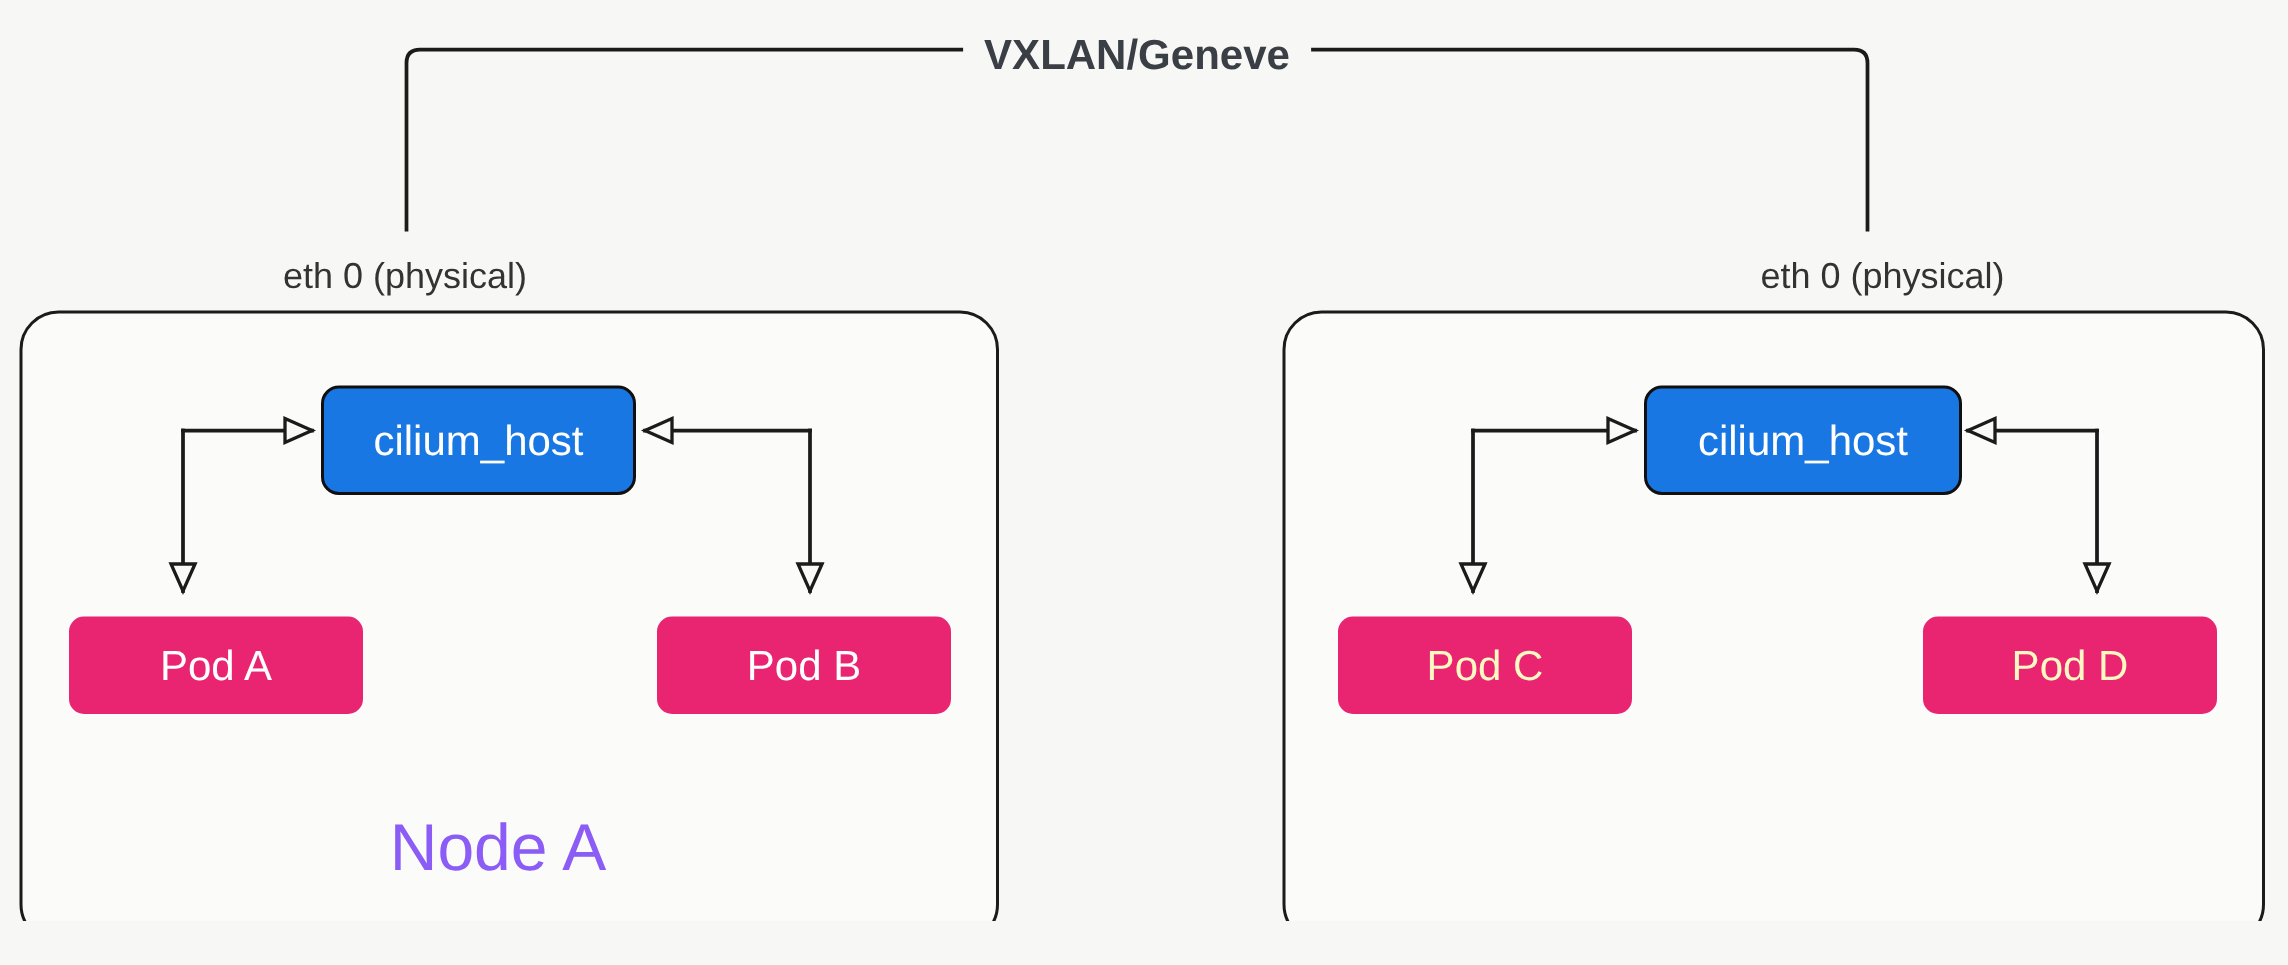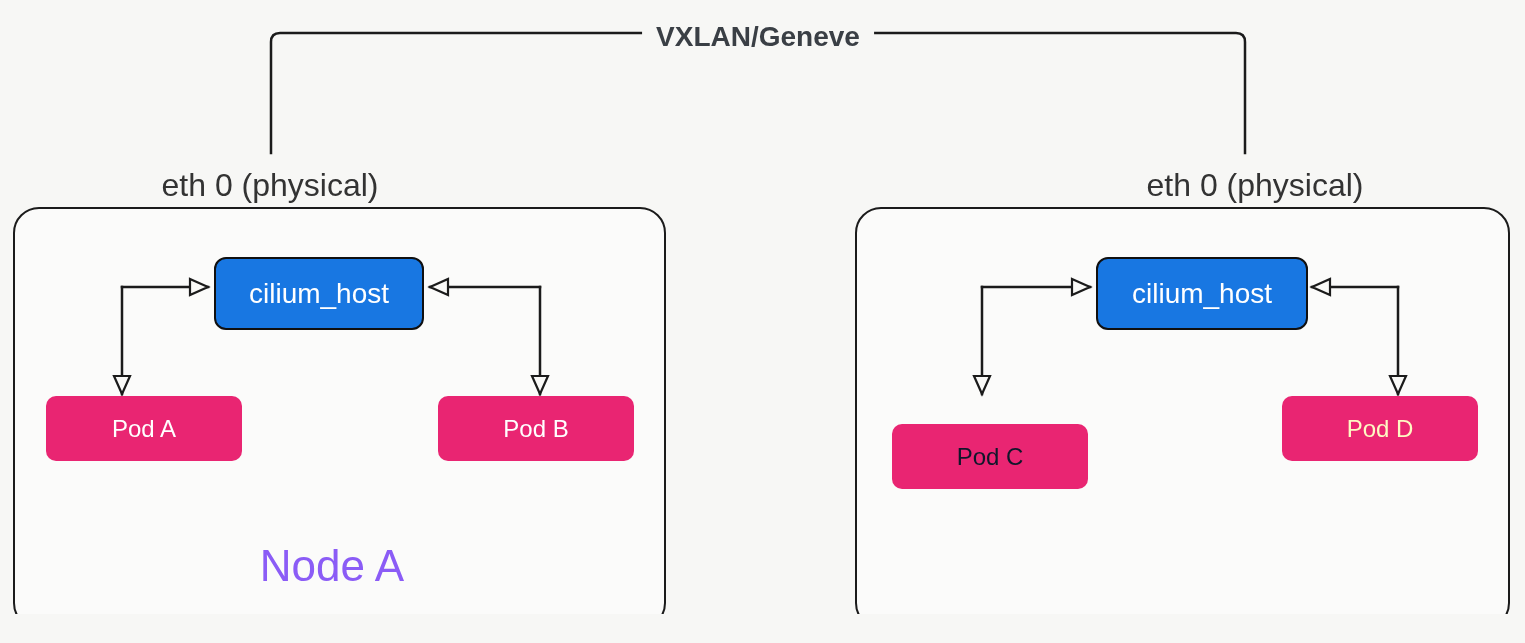--- a/index.html
+++ b/index.html
@@ -34,21 +34,21 @@
     font-weight: bold;
     color: #3a3f45;
     line-height: 33px;
     z-index: 2;
     white-space: nowrap;
   }
   .eth-label {
     position: absolute;
     top: 168px;
     transform: translateX(-50%);
-    font-size: 32px;
+    font-size: 24px;
     color: #333333;
     line-height: 34px;
     z-index: 2;
     white-space: nowrap;
   }
   .eth-label.left  { left: 270px; }
   .eth-label.right { left: 1255px; }
   .node-box {
     position: absolute;
     top: 207px;
@@ -74,27 +74,27 @@
     display: flex;
     align-items: center;
     justify-content: center;
     z-index: 2;
     white-space: nowrap;
   }
   .host-box.a { left: 214px;  width: 210px; }
   .host-box.b { left: 1096px; width: 212px; }
   .pod-box {
     position: absolute;
-    top: 396px;
+    top: 411px;
     width: 196px;
     height: 65px;
     background: #e92572;
     border-radius: 10px;
     color: #ffffff;
-    font-size: 24px;
+    font-size: 28px;
     display: flex;
     align-items: center;
     justify-content: center;
     z-index: 2;
     white-space: nowrap;
   }
   .pod-box.pod-a { left: 46px; }
   .pod-box.pod-b { left: 438px; }
   .pod-box.pod-c { left: 892px; }
   .pod-box.pod-d { left: 1282px; }
@@ -152,16 +152,16 @@
   <div class="eth-label right" style="color: rgb(51, 51, 51);">eth 0 (physical)</div>
 
   <div class="node-box a" style="background: rgb(251, 251, 250); border-color: rgb(27, 27, 27);"></div>
   <div class="host-box a" style="background: rgb(24, 119, 226); color: rgb(255, 255, 255); border-color: rgb(16, 16, 16);">cilium_host</div>
   <div class="pod-box pod-a" style="background: rgb(233, 37, 114); color: rgb(255, 255, 255);">Pod A</div>
   <div class="pod-box pod-b" style="background: rgb(233, 37, 114); color: rgb(255, 255, 255);">Pod B</div>
   <div class="node-label a" style="color: #8b5cf6;">Node A</div>
 
   <div class="node-box b" style="background: rgb(251, 251, 250); border-color: rgb(27, 27, 27);"></div>
   <div class="host-box b" style="background: rgb(24, 119, 226); color: rgb(255, 255, 255); border-color: rgb(16, 16, 16);">cilium_host</div>
-  <div class="pod-box pod-c" style="background: rgb(233, 37, 114); color: #0f172a; margin-top: 28px;">Pod C</div>
+  <div class="pod-box pod-c" style="background: rgb(233, 37, 114); color: #fef9c3;">Pod C</div>
   <div class="pod-box pod-d" style="background: rgb(233, 37, 114); color: #fef9c3;">Pod D</div>
 
 </div>
 
 </body></html>

